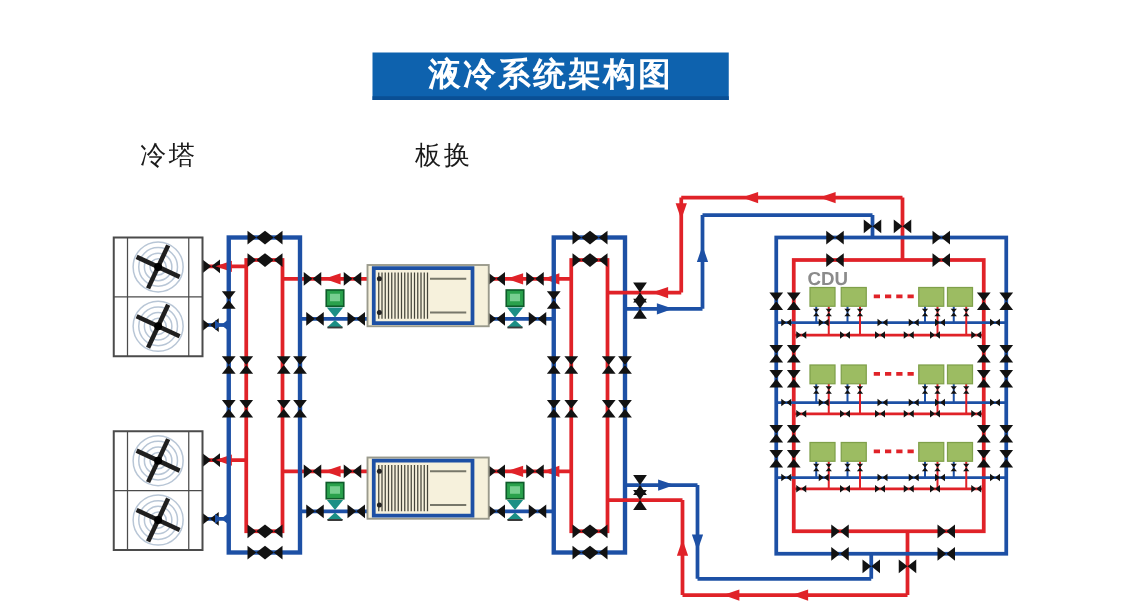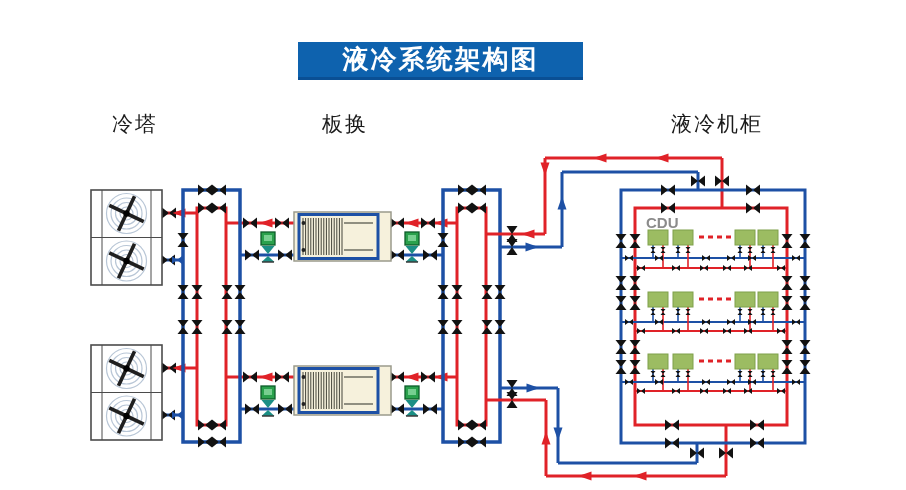--- a/index.html
+++ b/index.html
@@ -4,34 +4,33 @@
 <style>
   html,body{margin:0;padding:0;background:#fff;}
   .stage{position:relative;width:830px;height:490px;background:#ffffff;overflow:hidden;
          font-family:"Liberation Sans","DejaVu Sans",sans-serif;}
   .banner{position:absolute;left:298px;top:42px;width:285px;height:38px;
           display:flex;align-items:center;justify-content:center;
           font-size:26px;font-weight:bold;letter-spacing:2px;
           border-bottom:3px solid #0a4f94;box-sizing:border-box;}
   .seclabel{position:absolute;font-size:21px;font-weight:500;color:#1a1a1a;letter-spacing:2px;}
   #lbl-tower{left:112px;top:110px;}
-  #lbl-phe{left:322px;top:110px;}
+  #lbl-phe{left:332px;top:110px;}
   #lbl-cab{left:671px;top:110px;}
   svg{position:absolute;left:0;top:0;}
 </style>
 </head>
 <body>
 
 <div class="stage">
   <div class="banner" id="banner" style="background: rgb(14, 98, 174); color: rgb(255, 255, 255);">
     <span>液冷系统架构图</span>
   </div>
   <div class="seclabel" id="lbl-tower">冷塔</div>
   <div class="seclabel" id="lbl-phe">板换</div>
-  <div class="seclabel" id="lbl-cab">液冷机柜</div>
   <svg id="diagram" width="906" height="490" viewBox="0 0 906 490">
       <g>
         <line x1="162" y1="213" x2="197" y2="213" stroke="#e02228" stroke-width="3"></line>
         <polygon points="162,207.5 162,218.5 169,213" fill="#121212"></polygon>
         <polygon points="176,207.5 176,218.5 169,213" fill="#121212"></polygon>
         <polygon points="185.5,208.5 185.5,217.5 172.5,213" fill="#e02228"></polygon>
         <line x1="162" y1="260" x2="183" y2="260" stroke="#1d50a5" stroke-width="3"></line>
         <polygon points="161,254.5 161,265.5 168,260" fill="#121212"></polygon>
         <polygon points="175,254.5 175,265.5 168,260" fill="#121212"></polygon>
         <polygon points="172,256 172,264 177,260" fill="#1d50a5"></polygon>

